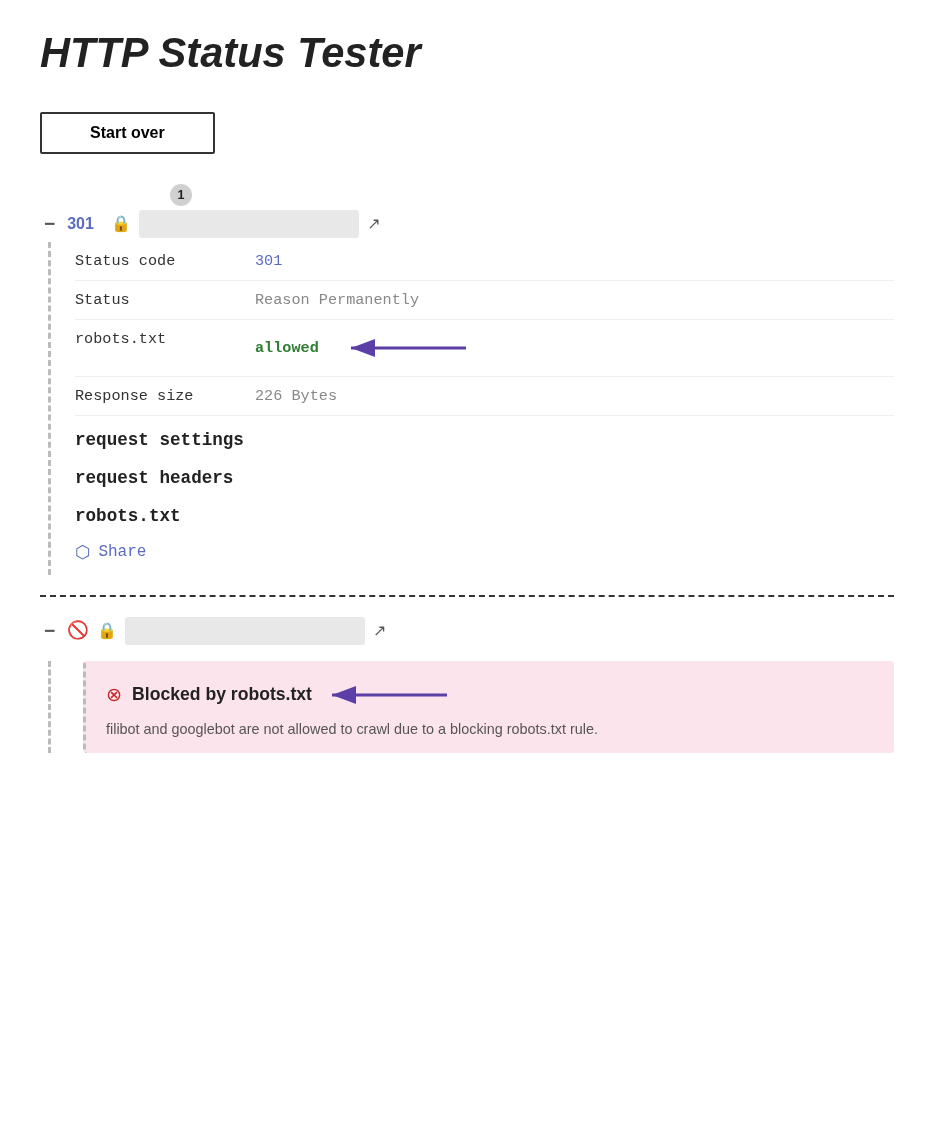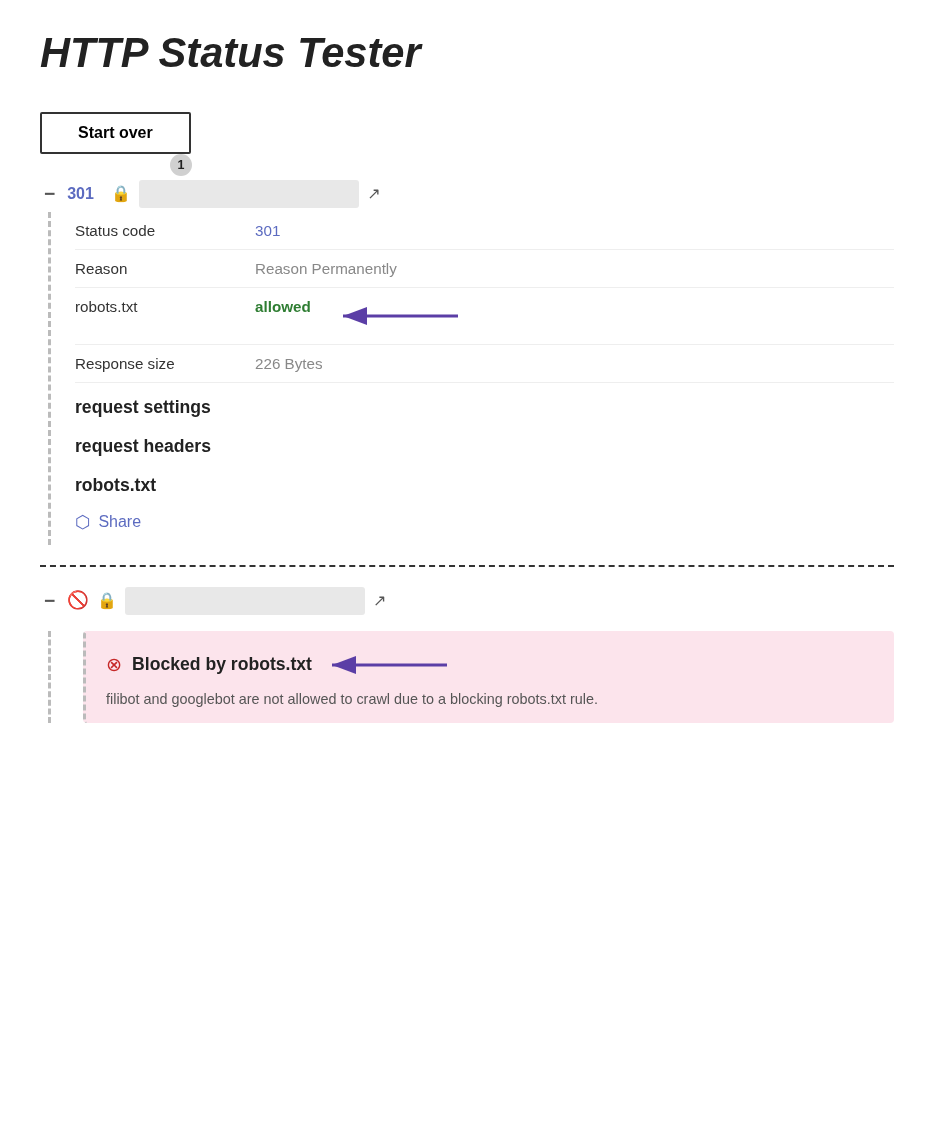--- a/index.html
+++ b/index.html
@@ -18,22 +18,23 @@
       margin-bottom: 36px;
       line-height: 1.1;
     }
 
     .start-over-btn {
       display: inline-block;
       border: 2px solid #333;
       background: #fff;
       font-weight: bold;
       font-size: 1rem;
-      padding: 10px 36px;
-      cursor: pointer;
+      padding: 10px 48px;
+      cursor: pointer;
+      margin-bottom: 30px;
       border-radius: 2px;
     }
 
     .url-bar-row {
       display: flex;
       align-items: center;
       gap: 8px;
       margin-bottom: 4px;
     }
 
@@ -70,20 +71,21 @@
       color: #555;
       font-size: 1rem;
       cursor: pointer;
     }
 
     
     .details-panel {
       border-left: 3px dashed #bbb;
       padding-left: 24px;
       margin-left: 8px;
+      font-family: Liberation Mono, monospace;
     }
 
     .detail-row {
       display: flex;
       align-items: flex-start;
       padding: 10px 0;
       border-bottom: 1px solid #eee;
     }
     .detail-row:last-of-type {
       border-bottom: none;
@@ -167,21 +169,21 @@
     }
     .blocked-desc {
       font-size: 0.9rem;
       color: #555;
     }
 
     
     .arrow-annotation {
       position: relative;
       display: inline-flex;
-      align-items: flex-start;
+      align-items: center;
       gap: 16px;
     }
     .arrow-svg {
       margin-left: 6px;
     }
 
     
     .step-badge-container {
       display: flex;
       justify-content: flex-start;
@@ -222,21 +224,21 @@
 </div>
 
 <div class="details-panel">
 
   <div class="detail-row">
     <span class="detail-label">Status code</span>
     <span class="detail-value blue">301</span>
   </div>
 
   <div class="detail-row">
-    <span class="detail-label">Reason</span>
+    <span class="detail-label">Status</span>
     <span class="detail-value">Reason Permanently</span>
   </div>
 
   <div class="detail-row">
     <span class="detail-label">robots.txt</span>
     <span class="arrow-annotation">
       <span class="detail-value green">allowed</span>
       <svg class="arrow-svg" width="130" height="36" viewBox="0 0 130 36">
 
         <defs>

